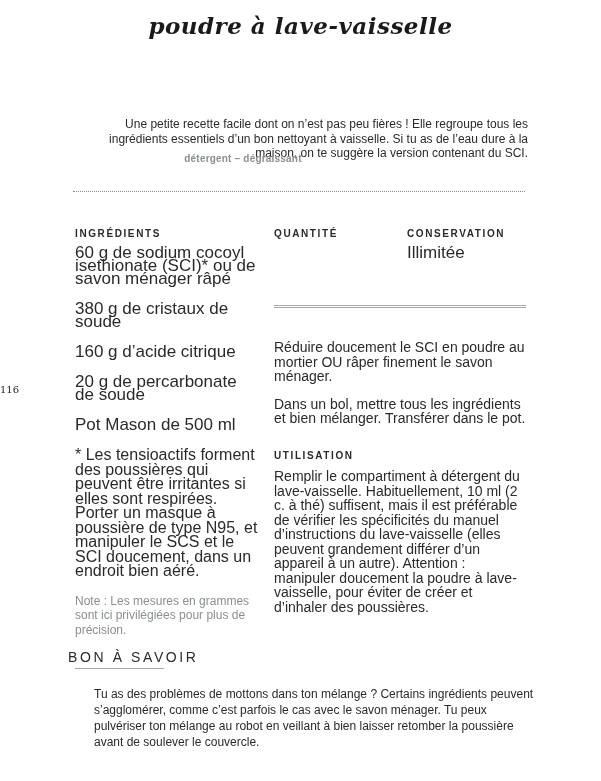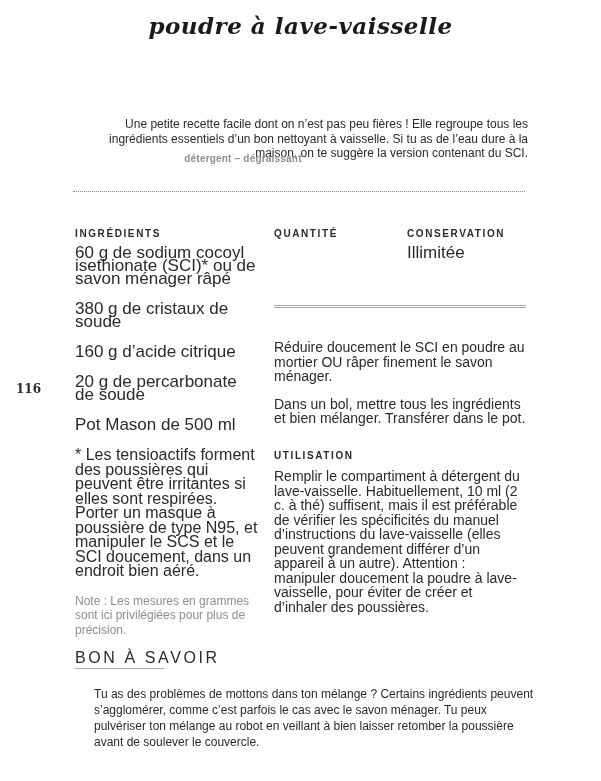--- a/index.html
+++ b/index.html
@@ -43,26 +43,26 @@
     .rule {
       position: absolute; left: 274px; top: 305px; width: 252px; height: 3px;
       border-top: 1px solid #a8a8a8; border-bottom: 1px solid #a8a8a8;
     }
     .prep { position: absolute; left: 274px; top: 340px; width: 255px; }
     .prep .heading { margin-bottom: 6px; }
     .para { font-size: 14px; line-height: 14.5px; margin-bottom: 13px; }
     .usage { position: absolute; left: 274px; top: 448px; width: 255px; }
     .usage .heading { margin-bottom: 6px; }
     .page-number {
-      position: absolute; left: 16px; top: 382px;
-      font-family: "DejaVu Serif", serif; font-size: 12px; color: #2a2a2a; font-weight: bold;
+      position: absolute; left: 0; top: 382px;
+      font-family: "DejaVu Serif", serif; font-size: 10px; color: #2a2a2a;
     }
     .tip-heading {
-      position: absolute; left: 75px; top: 650px;
-      font-size: 16px; letter-spacing: 2.6px; color: #2a2a2a; font-weight: normal;
+      position: absolute; left: 68px; top: 650px;
+      font-size: 14px; letter-spacing: 2.6px; color: #2a2a2a; font-weight: normal;
     }
     .tip-underline {
       position: absolute; left: 75px; top: 668px; width: 89px; height: 0;
       border-top: 1px solid #a8a8a8;
     }
     .tip-body {
       position: absolute; left: 94px; top: 686px; width: 440px;
       font-size: 12px; line-height: 16px; color: #2a2a2a;
     }
   </style>

